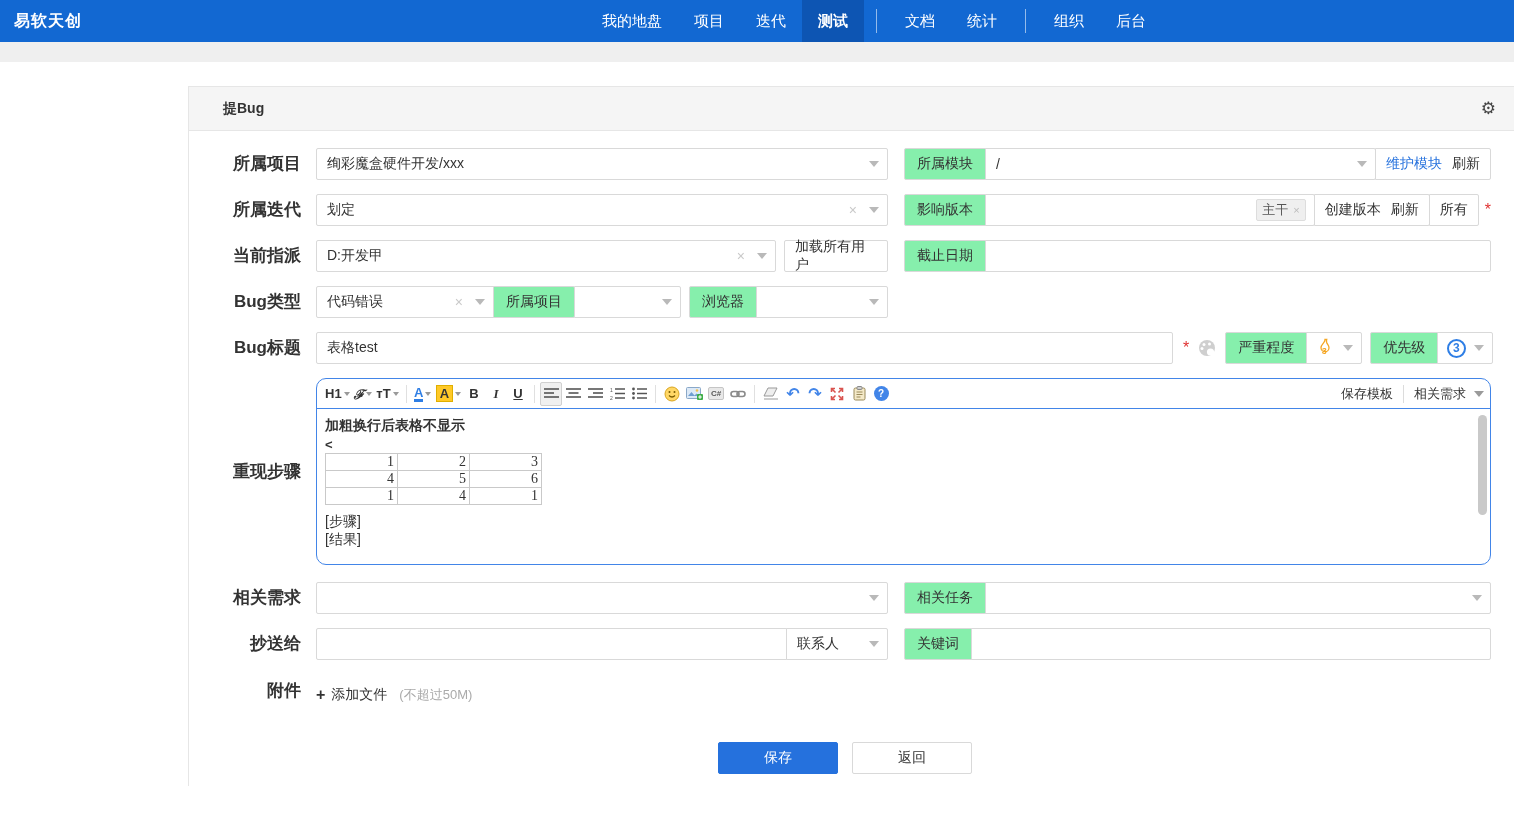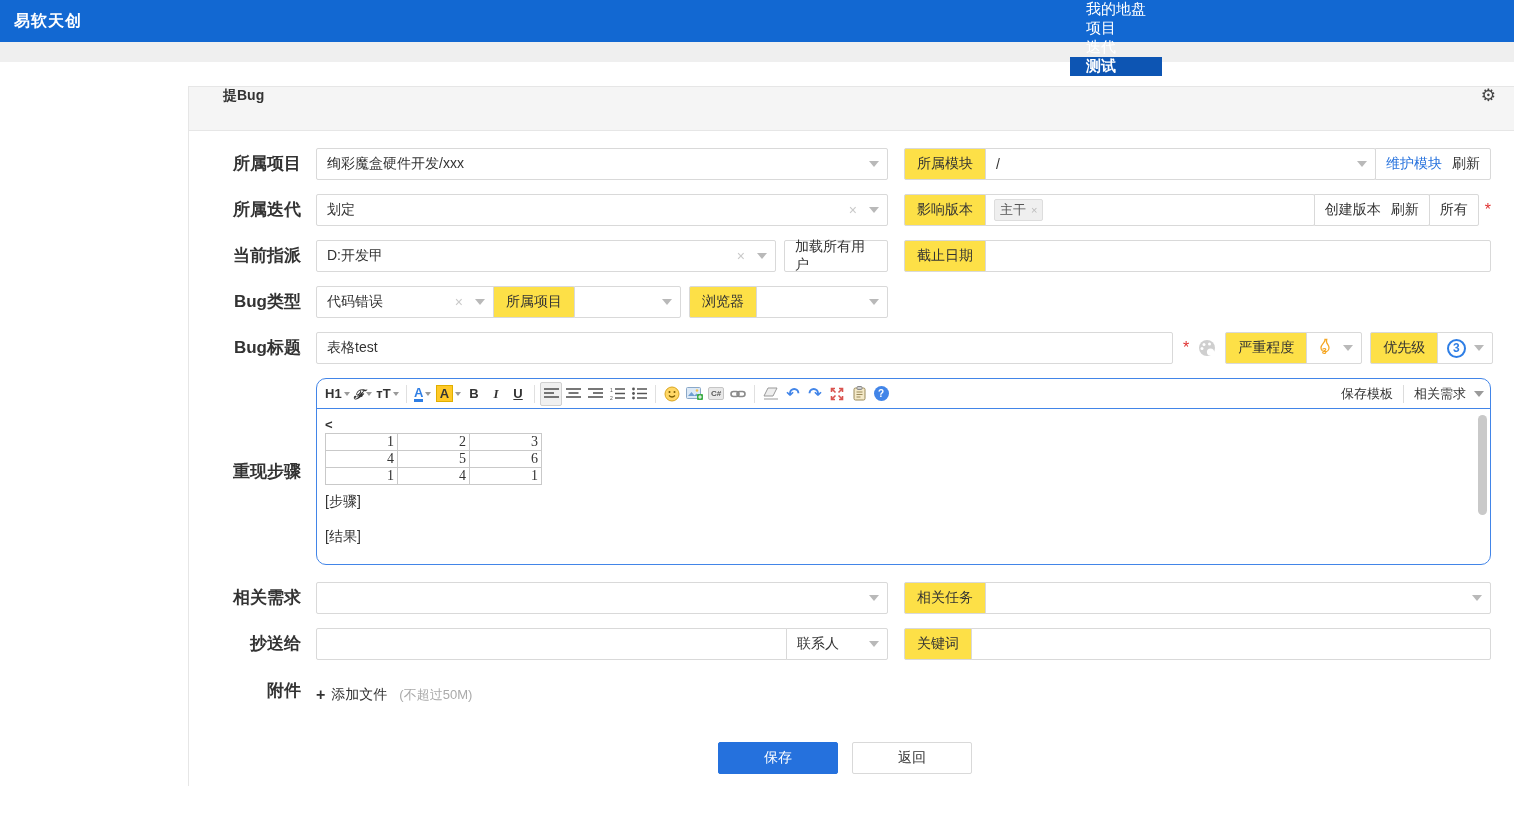--- a/index.html
+++ b/index.html
@@ -3,65 +3,65 @@
 <meta charset="utf-8">
 <style>
   * { box-sizing: border-box; margin: 0; padding: 0; }
   html,body { background:#fff; }
   body { font-family: "Liberation Sans", "DejaVu Sans", sans-serif; color:#333; }
   .page { position:relative; width:1514px; height:819px; overflow:hidden; background:#fff; }
 
   
   .topnav { display:flex; align-items:stretch; height:42px; background:#1268d2; color:#fff; }
   .brand { font-size:16px; font-weight:bold; padding:0 14px; line-height:42px; letter-spacing:1px; }
-  .navlist { display:flex; align-items:stretch; margin-left:auto; margin-right:352px;flex-direction:column; }
+  .navlist { display:flex; align-items:stretch; margin-left:auto; margin-right:352px; }
   .navitem { display:flex; align-items:center; padding:0 16px; font-size:15px; cursor:pointer; }
   .navitem.active { background:#0d55b3; font-weight:bold; }
   .navsep { width:1px; background:rgba(255,255,255,.55); height:24px; align-self:center; margin:0 12px; }
 
   
   .subnav { position:relative; height:48px; background:#fff; }
   .crumbs { position:absolute; left:8px; top:7px; display:flex; }
   .crumb { position:relative; height:34px; }
   .crumb svg text { font-family:"Liberation Sans", sans-serif; }
   .crumb + .crumb { margin-left:-8px; }
   .tabs { position:absolute; left:703px; top:0; height:100%; display:flex; align-items:center; gap:30px; }
   .tab { font-size:15px; color:#333; cursor:pointer; }
   .tab.active { color:#2571dd; font-weight:bold; }
   .grayband { height:20px; background:#efefef; }
 
   
   .content { position:relative; height:709px; background:#fff; }
   .panel { margin-left:188px; margin-top:24px; border-left:1px solid #e6e6e6; border-top:1px solid #e6e6e6; }
-  .panel-header { display:flex; height:44px; background:#f5f5f5; border-bottom:1px solid #e6e6e6; padding:0 18px 0 34px; }
+  .panel-header { display:flex; align-items:center; height:44px; background:#f5f5f5; border-bottom:1px solid #e6e6e6; padding:0 18px 0 34px; }
   .panel-title { font-size:14px; font-weight:bold; color:#333; }
   .gear { margin-left:auto; font-size:17px; color:#444; cursor:pointer; line-height:1; }
   .panel-body { padding:17px 23px 0 10px; }
 
   
   .frow { display:flex; align-items:flex-start; margin-bottom:14px; }
   .flabel { width:117px; text-align:right; padding-right:15px; font-size:17px; font-weight:bold; color:#333; line-height:32px; flex:none; }
   .lzone { width:572px; flex:none; display:flex; }
   .rzone { flex:1; margin-left:16px; display:flex; }
 
   .grp { display:flex; flex:1; }
   .ctl { height:32px; border:1px solid #d9d9d9; background:#fff; border-radius:2px; display:flex; align-items:center; font-size:14px; color:#333; }
   .grp .ctl + .ctl { margin-left:-1px; border-radius:0 2px 2px 0; }
   .grp .ctl:first-child { border-radius:2px 0 0 2px; }
-  .labelbox { background:#fde047; padding:0 12px; flex:none; justify-content:center; }
+  .labelbox { background:#86efac; padding:0 12px; flex:none; justify-content:center; }
   .sel { padding:0 8px 0 10px; position:relative; cursor:pointer; }
   .sel .val { flex:1; white-space:nowrap; overflow:hidden; }
   .clear-x { color:#c9c9c9; font-size:14px; margin-right:8px; cursor:pointer; }
   .caret { width:0; height:0; border-left:5px solid transparent; border-right:5px solid transparent; border-top:6px solid #b9b9b9; flex:none; margin-left:4px; }
   input.ctl { padding:0 10px; width:100%; outline:none; }
   .btnbox { padding:0 10px; gap:10px; font-size:14px; cursor:pointer; justify-content:center; flex:none; }
   .link-blue { color:#2571dd; cursor:pointer; }
   .link-dark { color:#333; cursor:pointer; }
   .req { color:#e03131; font-size:16px; line-height:32px; margin-left:6px; flex:none; }
-  .tagwrap { flex:1; padding:0 8px; display:flex; align-items:center; }
+  .tagwrap { flex:1; padding:0 8px; display:flex; align-items:center;justify-content:flex-end; }
   .tag { background:#efefef; border:1px solid #ddd; border-radius:2px; font-size:13px; color:#555; padding:1px 5px; display:inline-flex; align-items:center; gap:5px; }
   .tag .tx { color:#bbb; font-size:11px; cursor:pointer; }
 
   
   .titlebits { display:flex; align-items:center; margin-left:8px; gap:8px; }
   .palette { cursor:pointer; line-height:0; }
   .sicon-btn { width:56px; justify-content:center; gap:4px; cursor:pointer; }
   .pcircle { width:19px; height:19px; border:2px solid #2e7ee5; border-radius:50%; color:#2e7ee5; font-size:12px; font-weight:bold; display:flex; align-items:center; justify-content:center; }
   .flame-num { position:absolute; left:6.5px; top:8px; font-size:9px; color:#f5a623; font-weight:bold; }
   .flame-wrap { position:relative; width:20px; height:20px; }
@@ -83,21 +83,21 @@
   .helpdot { width:15px; height:15px; border-radius:50%; background:#4285e8; color:#fff; font-size:10px; font-weight:bold; display:flex; align-items:center; justify-content:center; }
   .etb-right { margin-left:auto; display:flex; align-items:center; font-size:13px; color:#333; }
   .etb-right .rsep { width:1px; height:18px; background:#dcdcdc; margin:0 10px; }
   .tpl-btn { cursor:pointer; display:flex; align-items:center; gap:4px; }
   .econtent { position:relative; height:155px; padding:8px 20px 0 8px; font-size:14px; overflow:hidden; cursor:text; }
   .e-bold { font-weight:bold; margin-bottom:2px; }
   .e-lt { font-weight:bold; font-size:13px; margin-bottom:1px; }
   .etable { border-collapse:collapse; margin-bottom:8px; }
   .etable td { border:1px solid #c9c9c9; width:72px; height:17px; text-align:right; padding:0 3px; font-family:"Liberation Serif", serif; font-size:14px; }
   .e-line { margin-top:8px; }
-  .e-line2 { margin-top:17px; }
+  .e-line2 { }
   .scroll-thumb { position:absolute; top:6px; right:3px; width:9px; height:100px; background:#c9c9c9; border-radius:5px; cursor:grab; }
 
   
   .attach-line { display:flex; align-items:center; height:22px; margin-top:4px; }
   .add-file { font-size:14px; color:#333; cursor:pointer; display:flex; align-items:center; gap:6px; }
   .plus { color:#333; font-size:16px; font-weight:bold; line-height:1; }
   .hint { color:#aaa; font-size:13px; margin-left:12px; }
 
   
   .actions { display:flex; justify-content:center; gap:14px; margin-top:36px; padding-bottom:12px; }
@@ -423,20 +423,21 @@
               <div class="etb-right">
                 <span class="tpl-btn">保存模板</span>
                 <span class="rsep"></span>
                 <span class="tpl-btn">
                   <span>相关需求</span>
                   <span class="caret" style="border-top-color:#9a9a9a"></span>
                 </span>
               </div>
             </div>
             <div class="econtent">
+              <div class="e-bold">加粗换行后表格不显示</div>
               <div class="e-lt">&lt;</div>
               <table class="etable">
                 <tbody>
                   <tr>
                     <td>1</td>
                     <td>2</td>
                     <td>3</td>
                   </tr>
                   <tr>
                     <td>4</td>

